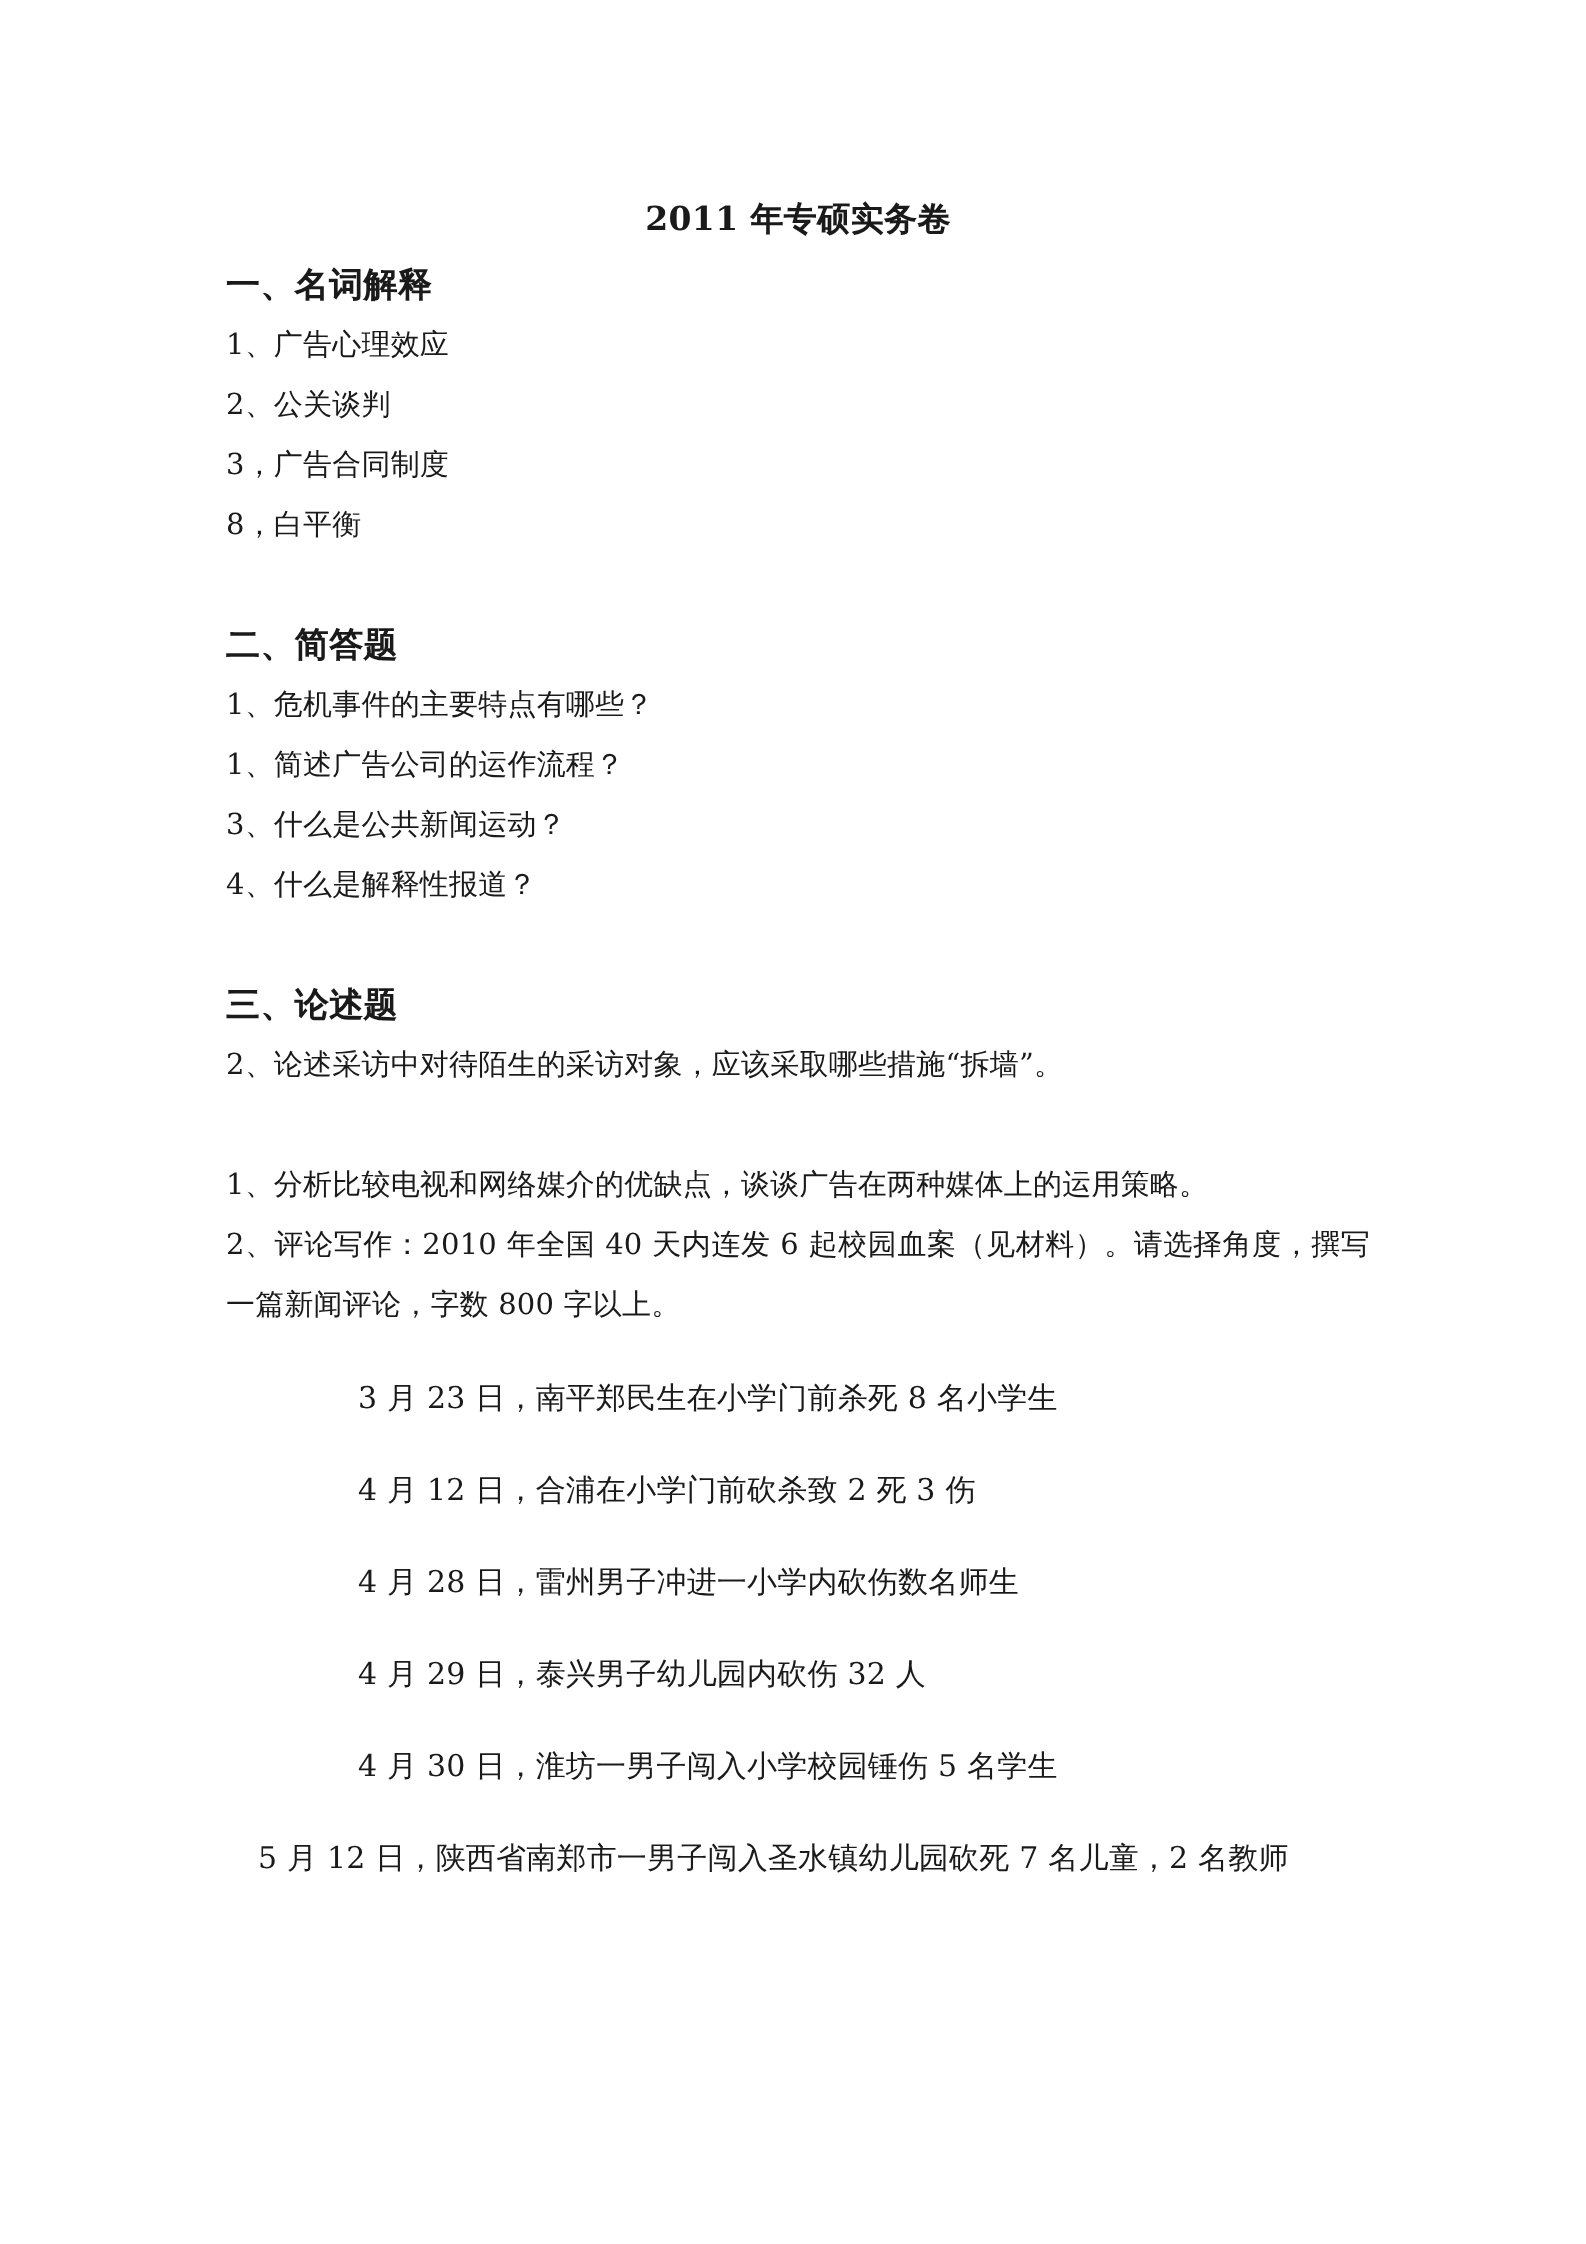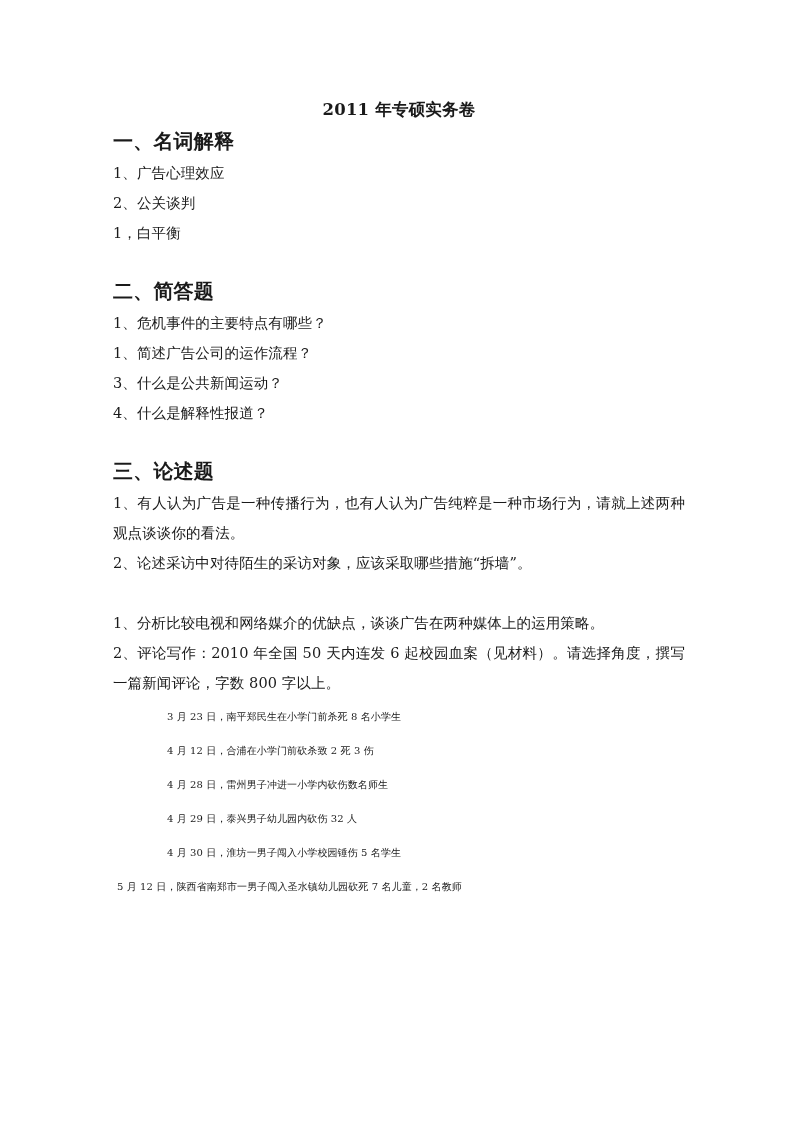--- a/index.html
+++ b/index.html
@@ -30,47 +30,46 @@
     font-size: 16.5px;
     font-weight: bold;
     line-height: 28px;
     margin: 0 0 4px 0;
     letter-spacing: 0.2px;
   }
   .section {
     margin: 0;
   }
   .section-heading {
-    font-size: 20px;
+    font-size: 17px;
     font-weight: bold;
     line-height: 30px;
     margin: 0;
     letter-spacing: 0.2px;
-    font-family: Liberation Mono, monospace;
   }
   .item {
     font-size: 14.5px;
     line-height: 30px;
     margin: 0;
     text-align: justify;
     text-justify: inter-ideograph;
     letter-spacing: 0.1px;
   }
   .section-gap {
     height: 30px;
   }
   .incident-list {
     margin: 0;
     padding: 0;
     list-style: none;
   }
   .incident {
-    font-size: 10px;
+    font-size: 15px;
     line-height: 30px;
-    margin: 4px;
+    margin: 16px;
     padding-left: 50px;
     text-align: justify;
     text-justify: inter-ideograph;
     letter-spacing: 0.1px;
   }
   .incident-hang {
     padding-left: 50px;
     text-indent: -50px;
   }
 </style>
@@ -78,46 +77,46 @@
 <body>
 
 <div class="page">
 
   <h1 class="doc-title">2011 年专硕实务卷</h1>
 
   <div class="section">
     <div class="section-heading">一、名词解释</div>
     <p class="item">1、广告心理效应</p>
     <p class="item">2、公关谈判</p>
-    <p class="item">1，白平衡</p>
+    <p class="item">3，广告合同制度</p>
+    <p class="item">8，白平衡</p>
   </div>
 
   <div class="section-gap"></div>
 
   <div class="section">
     <div class="section-heading">二、简答题</div>
     <p class="item">1、危机事件的主要特点有哪些？</p>
     <p class="item">1、简述广告公司的运作流程？</p>
     <p class="item">3、什么是公共新闻运动？</p>
     <p class="item">4、什么是解释性报道？</p>
   </div>
 
   <div class="section-gap"></div>
 
   <div class="section">
     <div class="section-heading">三、论述题</div>
-    <p class="item">1、有人认为广告是一种传播行为，也有人认为广告纯粹是一种市场行为，请就上述两种观点谈谈你的看法。</p>
     <p class="item">2、论述采访中对待陌生的采访对象，应该采取哪些措施“拆墙”。</p>
   </div>
 
   <div class="section-gap"></div>
 
   <div class="section">
     <p class="item">1、分析比较电视和网络媒介的优缺点，谈谈广告在两种媒体上的运用策略。</p>
-    <p class="item">2、评论写作：2010 年全国 50 天内连发 6 起校园血案（见材料）。请选择角度，撰写一篇新闻评论，字数 800 字以上。</p>
+    <p class="item">2、评论写作：2010 年全国 40 天内连发 6 起校园血案（见材料）。请选择角度，撰写一篇新闻评论，字数 800 字以上。</p>
 
     <ul class="incident-list">
       <li class="incident">3 月 23 日，南平郑民生在小学门前杀死 8 名小学生</li>
       <li class="incident">4 月 12 日，合浦在小学门前砍杀致 2 死 3 伤</li>
       <li class="incident">4 月 28 日，雷州男子冲进一小学内砍伤数名师生</li>
       <li class="incident">4 月 29 日，泰兴男子幼儿园内砍伤 32 人</li>
       <li class="incident">4 月 30 日，淮坊一男子闯入小学校园锤伤 5 名学生</li>
       <li class="incident incident-hang">5 月 12 日，陕西省南郑市一男子闯入圣水镇幼儿园砍死 7 名儿童，2 名教师</li>
     </ul>
   </div>

